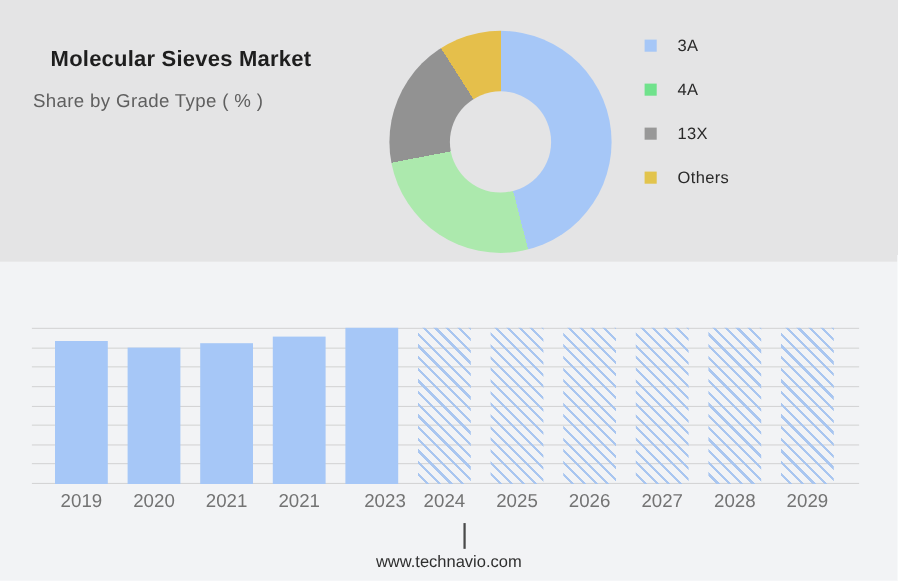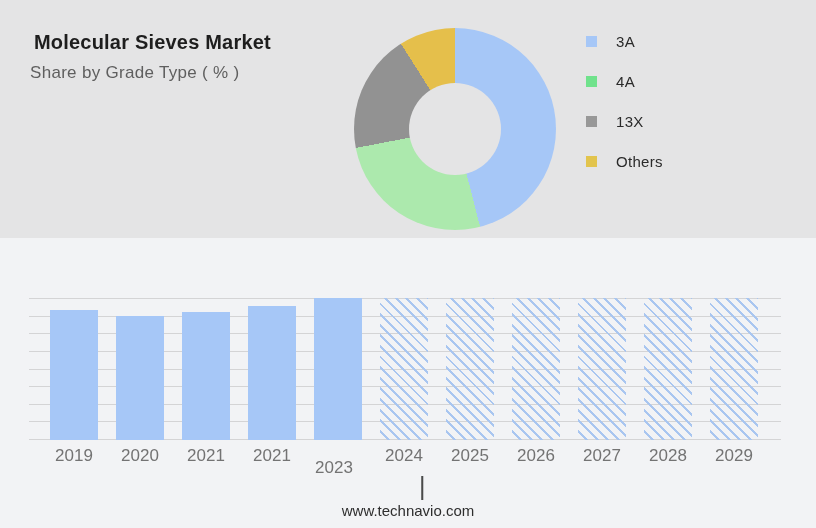--- a/index.html
+++ b/index.html
@@ -4,21 +4,21 @@
 <style>
   html,body { margin:0; padding:0; background:#ffffff; }
   .page {
     position:relative; width:816px; height:528px; overflow:hidden;
     font-family:"Liberation Sans", sans-serif;
     background:#f2f3f5;
   }
   
   .top { position:absolute; left:0; top:0; width:816px; height:238px; background:#e4e4e5; }
   .titles { position:absolute; left:30px; top:27px; }
-  .title { margin:4px; font-size:20px; font-weight:700; color:#1e1e1e; letter-spacing:.2px; }
+  .title { margin:16px; font-size:20px; font-weight:700; color:#1e1e1e; letter-spacing:.2px; }
   .subtitle { margin-top:9px; font-size:17px; color:#5f5f5f; letter-spacing:.3px; }
 
   .donut { position:absolute; left:354px; top:28px; width:202px; height:202px; border-radius:50%; }
   .hole  { position:absolute; left:55px; top:55px; width:92px; height:92px; border-radius:50%; background:#e4e4e5; }
 
   .legend { position:absolute; left:570px; top:5px; margin:16px; padding:0; list-style:none; }
   .legend-item { display:flex; align-items:center; height:40px; }
   .swatch { width:11px; height:11px; margin-right:19px; flex:0 0 auto; }
   .legend-label { font-size:15px; color:#2a2a2a; letter-spacing:.3px; }
 
@@ -88,21 +88,21 @@
         <div class="gridline" style="top: 141px;"></div>
         <div class="bar" style="left: 21px; width: 48px; height: 130px;"></div>
         <div class="year-label" style="left: 12px;">2019</div>
         <div class="bar" style="left: 87px; width: 48px; height: 124px;"></div>
         <div class="year-label" style="left: 78px; text-align: center;">2020</div>
         <div class="bar" style="left: 153px; width: 48px; height: 128px;"></div>
         <div class="year-label" style="left: 144px;">2021</div>
         <div class="bar" style="left: 219px; width: 48px; height: 134px;"></div>
         <div class="year-label" style="left: 210px;">2021</div>
         <div class="bar" style="left: 285px; width: 48px; height: 142px;"></div>
-        <div class="year-label" style="left: 272px; margin-top: 12px;">2023</div>
+        <div class="year-label" style="left: 288px;">2023</div>
         <div class="bar hatched" style="left: 351px; width: 48px; height: 142px;"></div>
         <div class="year-label" style="left: 342px;">2024</div>
         <div class="bar hatched" style="left: 417px; width: 48px; height: 142px;"></div>
         <div class="year-label" style="left: 408px;">2025</div>
         <div class="bar hatched" style="left: 483px; width: 48px; height: 142px;"></div>
         <div class="year-label" style="left: 474px;">2026</div>
         <div class="bar hatched" style="left: 549px; width: 48px; height: 142px;"></div>
         <div class="year-label" style="left: 540px;">2027</div>
         <div class="bar hatched" style="left: 615px; width: 48px; height: 142px;"></div>
         <div class="year-label" style="left: 606px;">2028</div>

